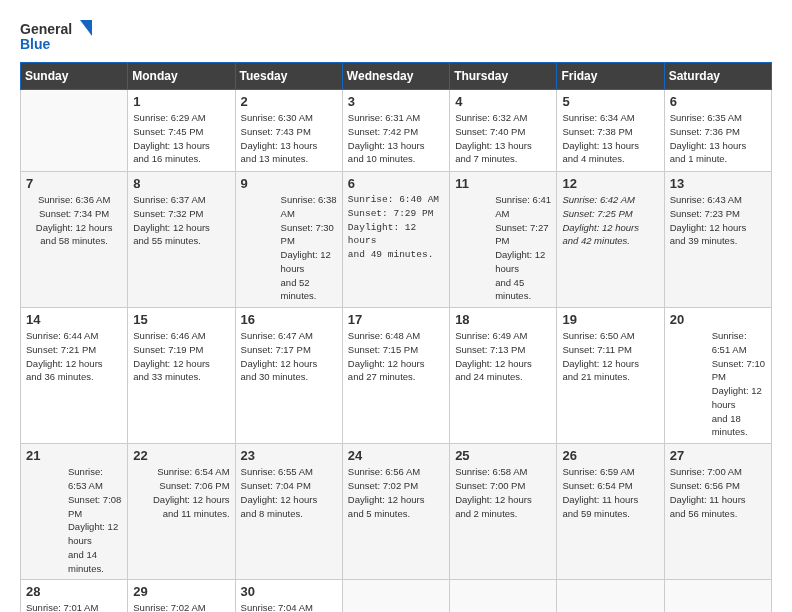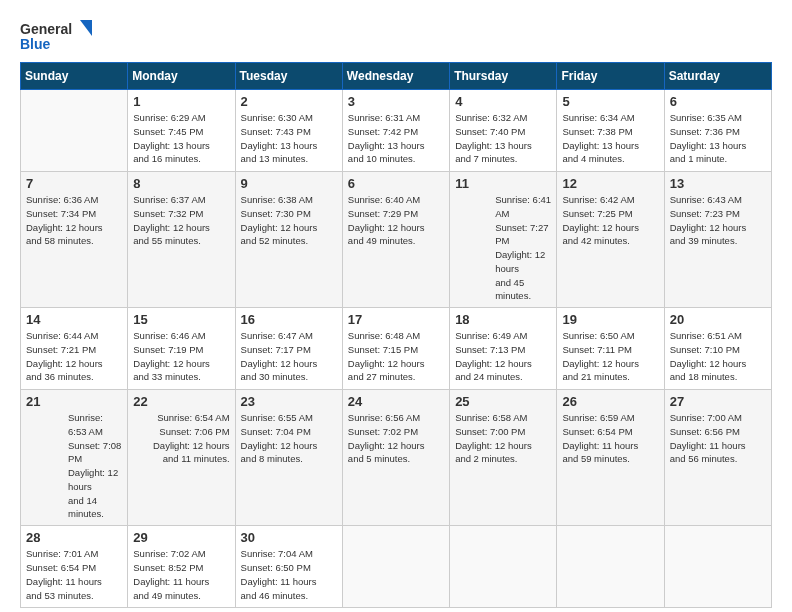--- a/index.html
+++ b/index.html
@@ -42,21 +42,21 @@
       margin-top: 2px;
     }
     .calendar {
       flex: 1;
       border: 1px solid #ccc;
       border-collapse: collapse;
       width: 100%;
       table-layout: fixed;
     }
     .calendar th {
-      background: #0c4a6e;
+      background: #404040;
       color: #fff;
       font-size: 12px;
       font-weight: bold;
       padding: 6px 4px;
       text-align: left;
       border: 1px solid #1565c0;
     }
     .calendar td {
       vertical-align: top;
       padding: 4px 5px;
@@ -158,56 +158,56 @@
             <span class="day-number">6</span>
             <div class="day-info" style="white-space: pre-line;">Sunrise: 6:35 AM
 Sunset: 7:36 PM
 Daylight: 13 hours
 and 1 minute.</div>
           </td>
         </tr>
         <tr class="row-shade">
           <td>
             <span class="day-number">7</span>
-            <div class="day-info" style="white-space: pre-line;">Sunrise: 6:36 AM
+            <div class="day-info" style="white-space: pre-line; text-align: center;">Sunrise: 6:36 AM
 Sunset: 7:34 PM
 Daylight: 12 hours
 and 58 minutes.</div>
           </td>
           <td>
             <span class="day-number">8</span>
             <div class="day-info" style="white-space: pre-line;">Sunrise: 6:37 AM
 Sunset: 7:32 PM
 Daylight: 12 hours
 and 55 minutes.</div>
           </td>
           <td>
             <span class="day-number">9</span>
-            <div class="day-info" style="white-space: pre-line;">Sunrise: 6:38 AM
+            <div class="day-info" style="white-space: pre-line; margin-left: 40px;">Sunrise: 6:38 AM
 Sunset: 7:30 PM
 Daylight: 12 hours
 and 52 minutes.</div>
           </td>
           <td>
             <span class="day-number">6</span>
-            <div class="day-info" style="white-space: pre-line;">Sunrise: 6:40 AM
+            <div class="day-info" style="white-space: pre-line; font-family: Liberation Mono, monospace;">Sunrise: 6:40 AM
 Sunset: 7:29 PM
 Daylight: 12 hours
 and 49 minutes.</div>
           </td>
           <td>
             <span class="day-number">11</span>
             <div class="day-info" style="white-space: pre-line; margin-left: 40px;">Sunrise: 6:41 AM
 Sunset: 7:27 PM
 Daylight: 12 hours
 and 45 minutes.</div>
           </td>
           <td>
             <span class="day-number">12</span>
-            <div class="day-info" style="white-space: pre-line;">Sunrise: 6:42 AM
+            <div class="day-info" style="white-space: pre-line; font-style: italic;">Sunrise: 6:42 AM
 Sunset: 7:25 PM
 Daylight: 12 hours
 and 42 minutes.</div>
           </td>
           <td>
             <span class="day-number">13</span>
             <div class="day-info" style="white-space: pre-line;">Sunrise: 6:43 AM
 Sunset: 7:23 PM
 Daylight: 12 hours
 and 39 minutes.</div>
@@ -251,21 +251,21 @@
           </td>
           <td>
             <span class="day-number">19</span>
             <div class="day-info" style="white-space: pre-line;">Sunrise: 6:50 AM
 Sunset: 7:11 PM
 Daylight: 12 hours
 and 21 minutes.</div>
           </td>
           <td>
             <span class="day-number">20</span>
-            <div class="day-info" style="white-space: pre-line;">Sunrise: 6:51 AM
+            <div class="day-info" style="white-space: pre-line; margin-left: 42px;">Sunrise: 6:51 AM
 Sunset: 7:10 PM
 Daylight: 12 hours
 and 18 minutes.</div>
           </td>
         </tr>
         <tr class="row-shade">
           <td>
             <span class="day-number">21</span>
             <div class="day-info" style="white-space: pre-line; margin-left: 42px;">Sunrise: 6:53 AM
 Sunset: 7:08 PM

